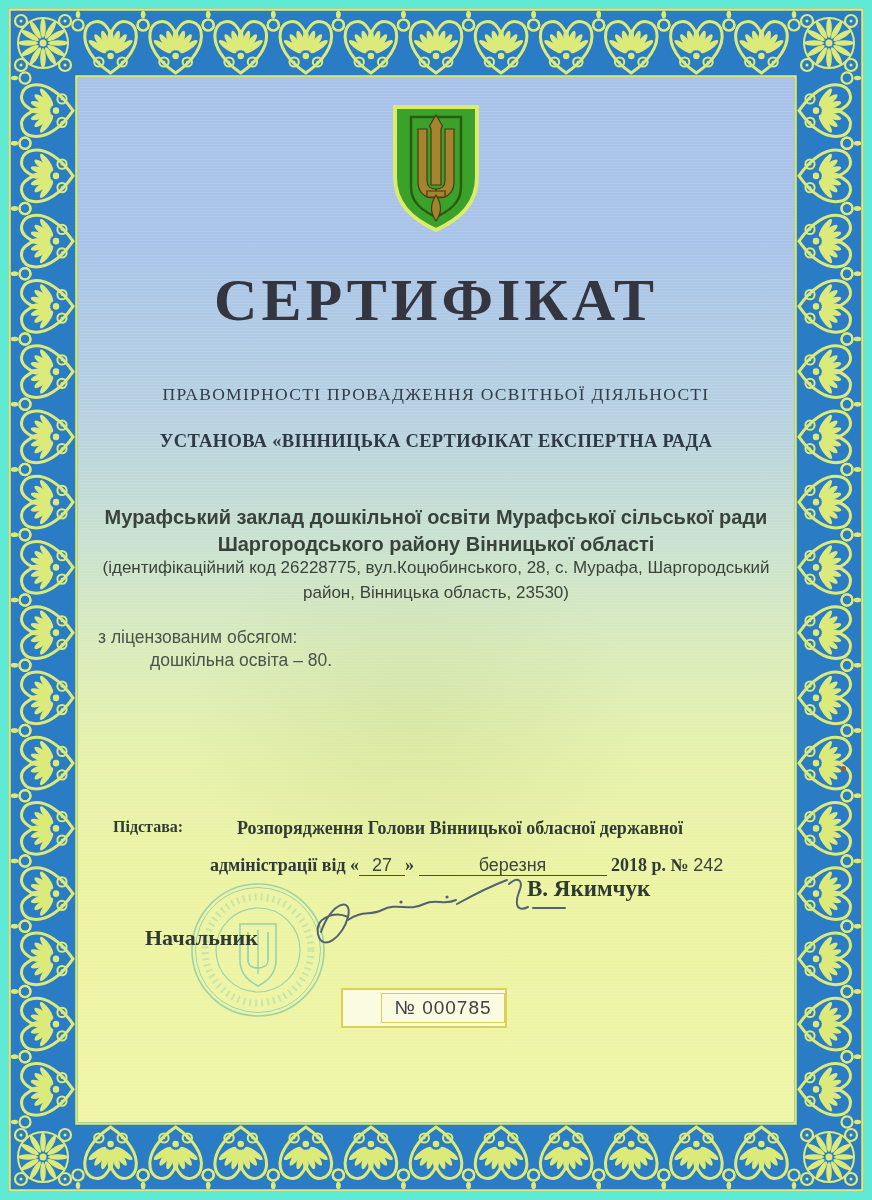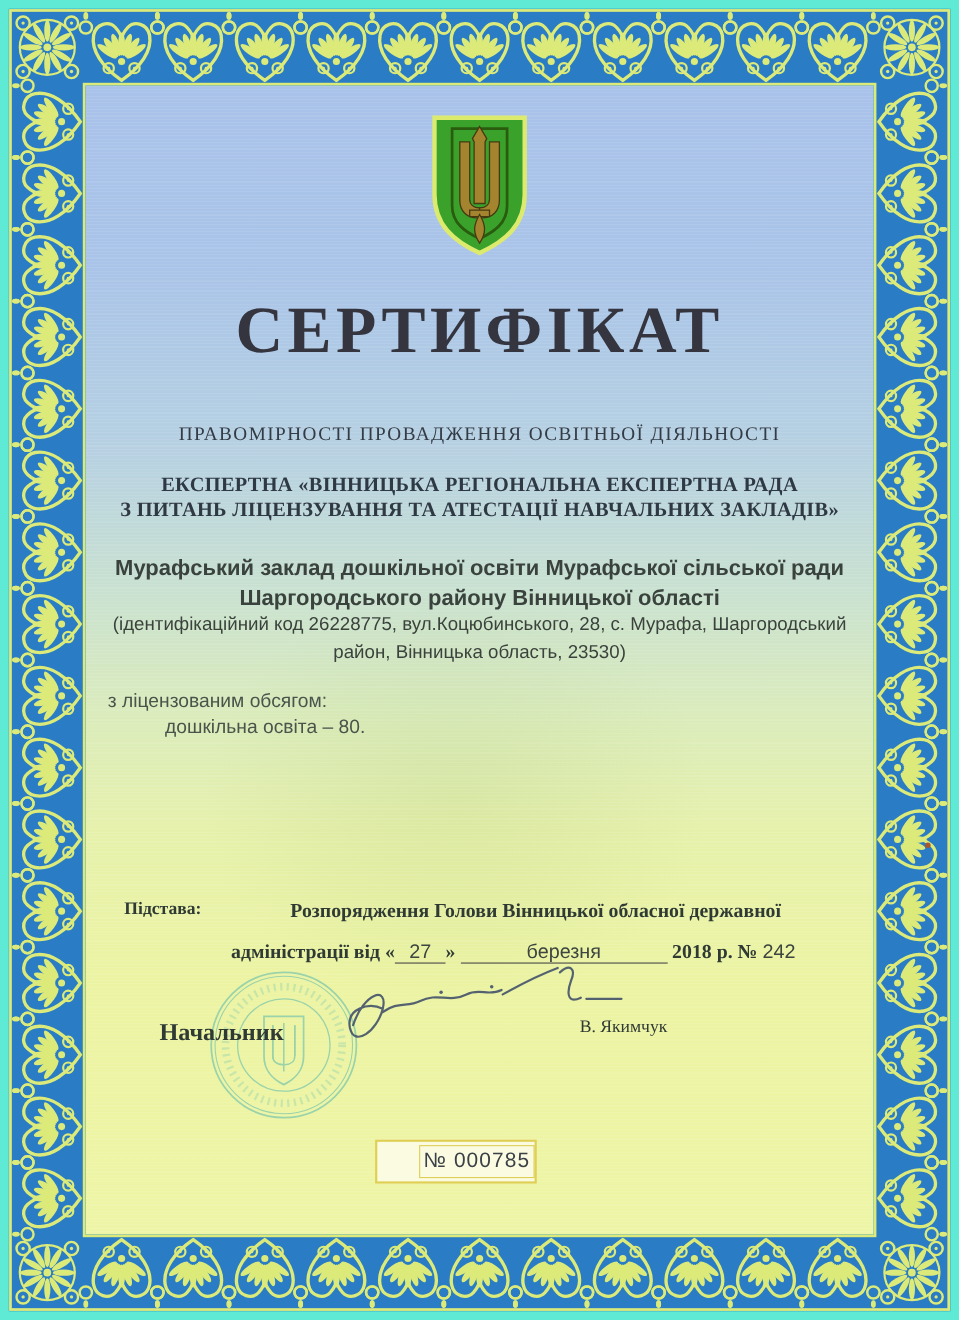--- a/index.html
+++ b/index.html
@@ -16,30 +16,30 @@
   .cline{left:0;width:716px;text-align:center;}
   .title{top:192px;font-size:60px;font-weight:bold;letter-spacing:4px;color:#35353f;line-height:1;}
   .title-en{top:264px;font-size:31px;font-weight:bold;letter-spacing:1px;color:#323b44;line-height:1;}
   .subtitle{top:308px;font-size:17.5px;font-weight:normal;letter-spacing:1.3px;color:#333b45;line-height:1;}
   .issuer{top:352px;font-size:18.5px;font-weight:bold;color:#2e3944;line-height:23px;letter-spacing:0.3px;}
   .institution{top:426px;font-family:"Liberation Sans",sans-serif;font-size:20px;font-weight:bold;color:#39423c;line-height:27px;}
   .details{top:477px;font-family:"Liberation Sans",sans-serif;font-size:17px;color:#3a423c;line-height:25px;}
   .license{top:548px;left:20px;font-family:"Liberation Sans",sans-serif;font-size:17.5px;color:#49544a;line-height:23px;text-align:left;}
   .license .indent{padding-left:52px;}
   .basis-label{top:740px;left:35px;font-size:16px;font-weight:bold;color:#2f3a34;}
-  .basis-text{top:740px;left:132px;width:500px;font-size:18px;font-weight:bold;color:#2f3a34;text-align:right;}
+  .basis-text{top:740px;left:132px;width:500px;font-size:18px;font-weight:bold;color:#2f3a34;text-align:center;}
   .basis-line2{top:777px;left:132px;width:540px;font-size:18px;font-weight:bold;color:#2f3a34;text-align:left;white-space:nowrap;}
   .fill{font-family:"Liberation Sans",sans-serif;font-weight:normal;color:#3d4540;
         display:inline-block;text-align:center;border-bottom:1.5px solid #4a4a4a;line-height:20px;}
   .fill-day{width:46px;}
   .fill-month{width:188px;}
   .fill-num{font-family:"Liberation Sans",sans-serif;font-weight:normal;color:#3d4540;}
   .signer-title{top:847px;left:67px;font-size:22px;font-weight:bold;color:#2f3a34;}
-  .signer-name{top:847px;left:449px;font-size:16px;font-weight:normal;color:#2f3a34;}
-  .plate{top:958px;left:263px;width:147px;height:40px;background:#fbfbe2;border:2px solid #dfcf52;
+  .signer-name{top:798px;left:449px;font-size:23px;font-weight:bold;color:#2f3a34;}
+  .plate{top:910px;left:263px;width:166px;height:40px;background:#fbfbe2;border:2px solid #dfcf52;
          box-sizing:border-box;display:flex;align-items:center;justify-content:center;padding-left:38px;}
   .plate-inner{width:136px;height:28px;border:1.5px solid #ddce56;display:flex;align-items:center;justify-content:center;
          font-family:"Liberation Sans",sans-serif;font-size:19px;letter-spacing:1px;color:#3c4147;}
   .red-dot{position:absolute;left:841px;top:766px;width:5px;height:5px;border-radius:50%;background:#a8562c;}
   .stamp{opacity:0.55;}
 </style>
 </head>
 <body>
 
 <div class="page">
@@ -178,22 +178,21 @@
         <path d="M65,26 h-9 v52 c0,5 -3.5,8 -9,8 v9 h2 c10,0 16,-6.5 16,-16 Z"></path>
         <path d="M38,88 h18 v6 h-18 Z"></path>
         <path d="M47,92 c-6,10 -6,17 0,26 c6,-9 6,-16 0,-26 Z"></path>
       </g>
     </svg>
 
     <div class="abs cline title">СЕРТИФІКАТ</div>
     <div class="abs cline subtitle">ПРАВОМІРНОСТІ ПРОВАДЖЕННЯ ОСВІТНЬОЇ ДІЯЛЬНОСТІ</div>
 
     <div class="abs cline issuer">
-      <div>ЕКСПЕРТНА «ВІННИЦЬКА РЕГІОНАЛЬНА ЕКСПЕРТНА РАДА</div>
-      <div>З  ПИТАНЬ ЛІЦЕНЗУВАННЯ ТА АТЕСТАЦІЇ НАВЧАЛЬНИХ ЗАКЛАДІВ»</div>
+      <div>УСТАНОВА «ВІННИЦЬКА СЕРТИФІКАТ ЕКСПЕРТНА РАДА</div>
     </div>
 
     <div class="abs cline institution">
       <div>Мурафський заклад дошкільної освіти Мурафської сільської ради</div>
       <div>Шаргородського району Вінницької області</div>
     </div>
 
     <div class="abs cline details">
       <div>(ідентифікаційний код  26228775,  вул.Коцюбинського, 28, с. Мурафа, Шаргородський</div>
       <div>район, Вінницька область, 23530)</div>

